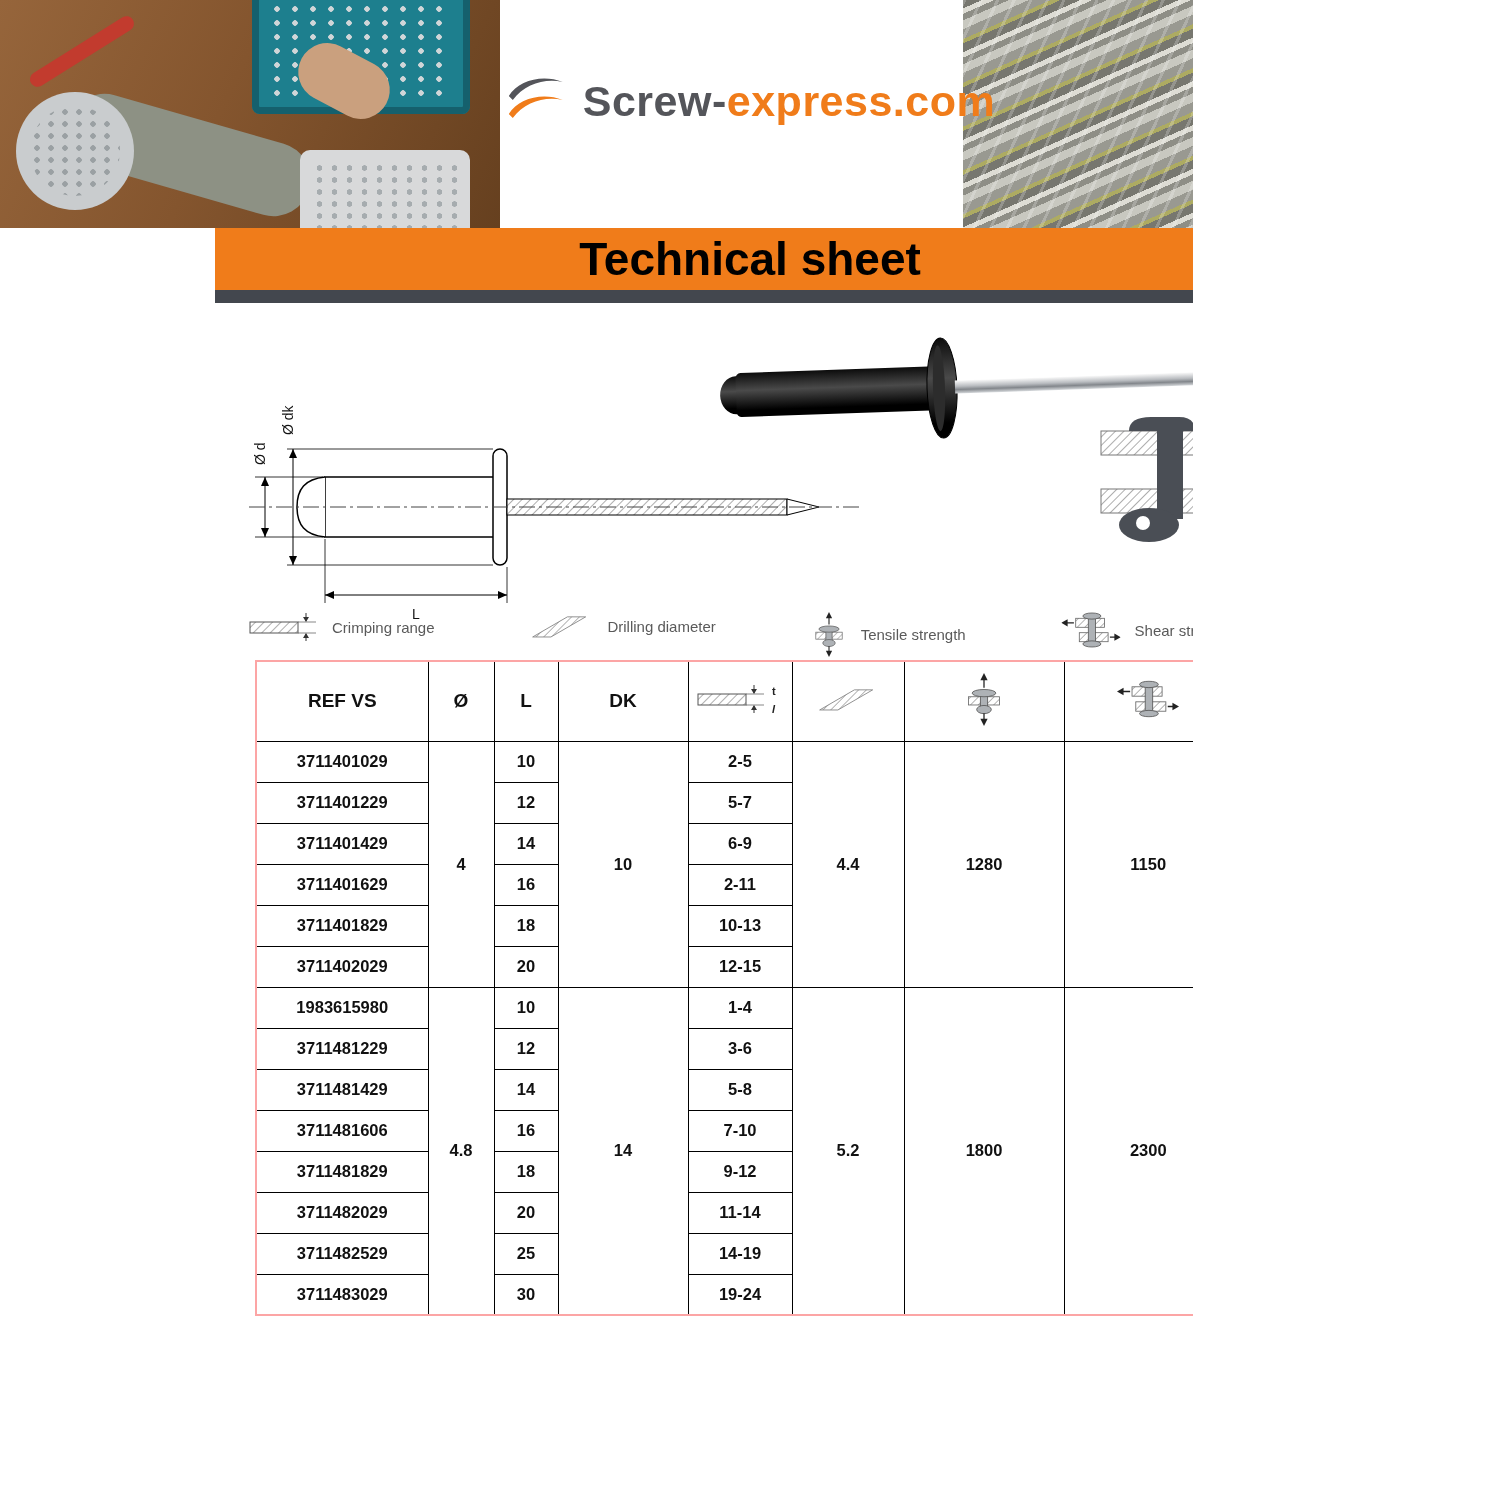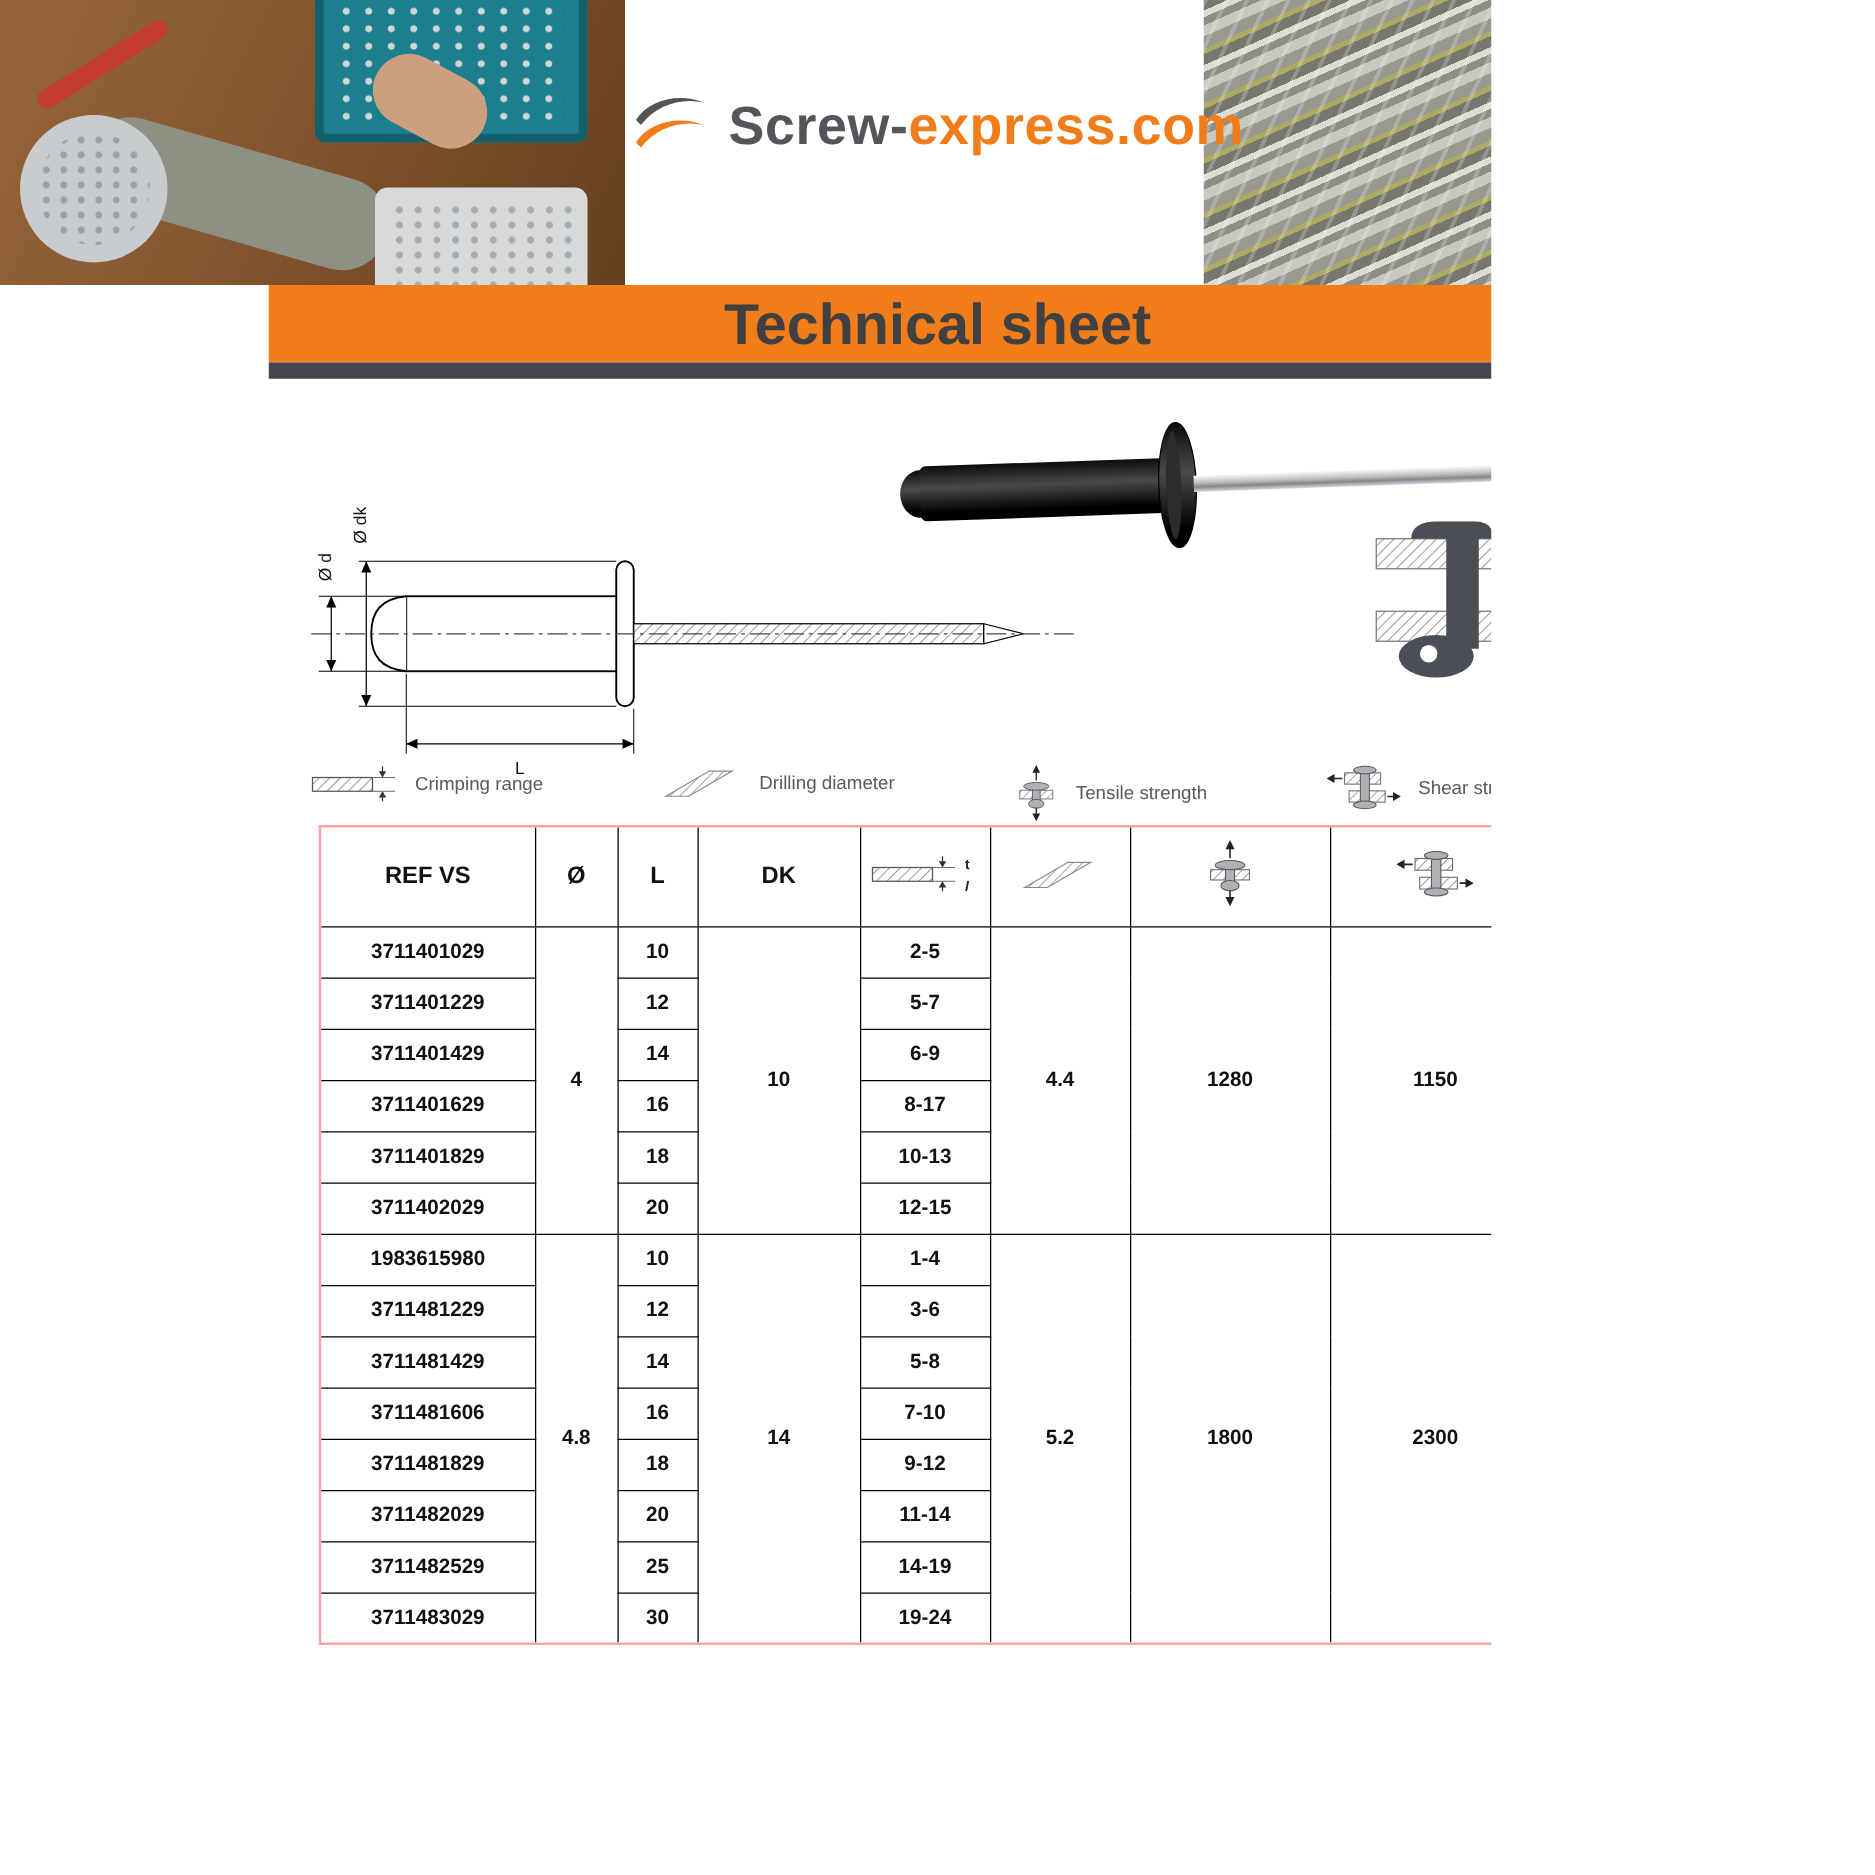--- a/index.html
+++ b/index.html
@@ -28,21 +28,21 @@
   .logo { position:absolute; left:50%; top:74px; transform:translateX(-50%);
     display:flex; align-items:center; gap:14px; }
   .logo-text { font-size:43px; font-weight:bold; letter-spacing:0.5px; white-space:nowrap; }
   .logo-dark { color:#54555a; }
   .logo-orange { color:#f07c1a; }
 
   
   .banner-row { position:absolute; top:228px; left:0; width:1500px; height:62px; display:flex; }
   .banner-spacer { width:215px; background:#fff; }
   .banner-orange { flex:1; background:#f07c1a; display:flex; align-items:center; justify-content:center; }
-  .banner-title { color:#404040; font-size:46px; font-weight:bold; }
+  .banner-title { color:#000000; font-size:46px; font-weight:bold; }
   .banner-dark { width:215px; background:#43474e; }
   .banner-strip { position:absolute; top:290px; left:215px; width:1285px; height:13px; background:#43474e; }
 
   
   .diagram-area { position:absolute; top:305px; left:0; width:1500px; height:308px; }
   .tech-drawing { position:absolute; left:235px; top:82px; }
   .rivet-photo { position:absolute; left:690px; top:12px; }
   .clinch-diagram { position:absolute; left:1095px; top:112px; }
 
   
@@ -303,21 +303,21 @@
             <td class="td-val">5-7</td>
           </tr>
           <tr>
             <td class="td-ref">3711401429</td>
             <td class="td-val">14</td>
             <td class="td-val">6-9</td>
           </tr>
           <tr>
             <td class="td-ref">3711401629</td>
             <td class="td-val">16</td>
-            <td class="td-val">8-17</td>
+            <td class="td-val">2-11</td>
           </tr>
           <tr>
             <td class="td-ref">3711401829</td>
             <td class="td-val">18</td>
             <td class="td-val">10-13</td>
           </tr>
           <tr>
             <td class="td-ref">3711402029</td>
             <td class="td-val">20</td>
             <td class="td-val">12-15</td>

